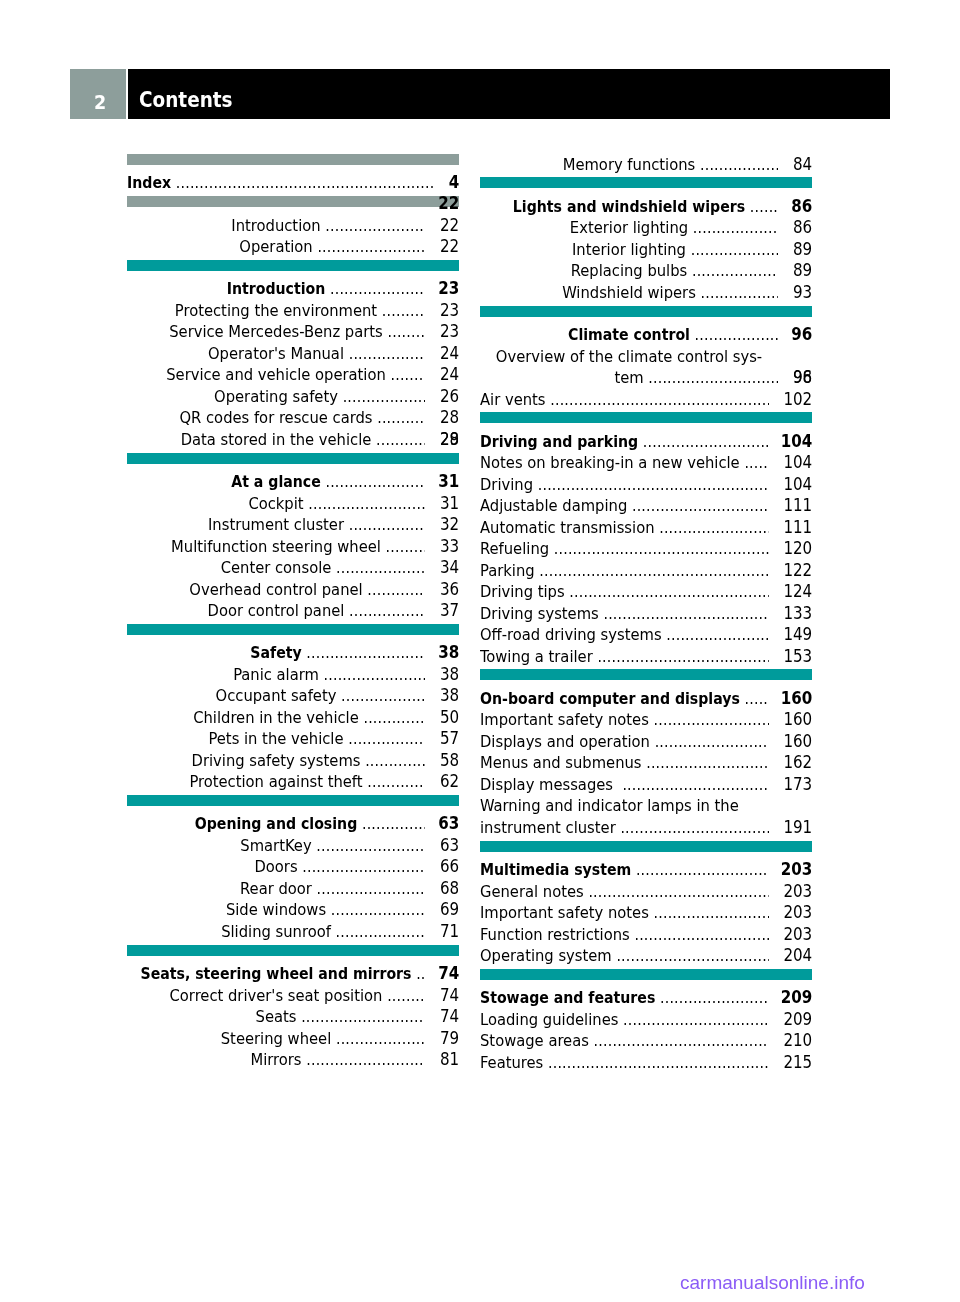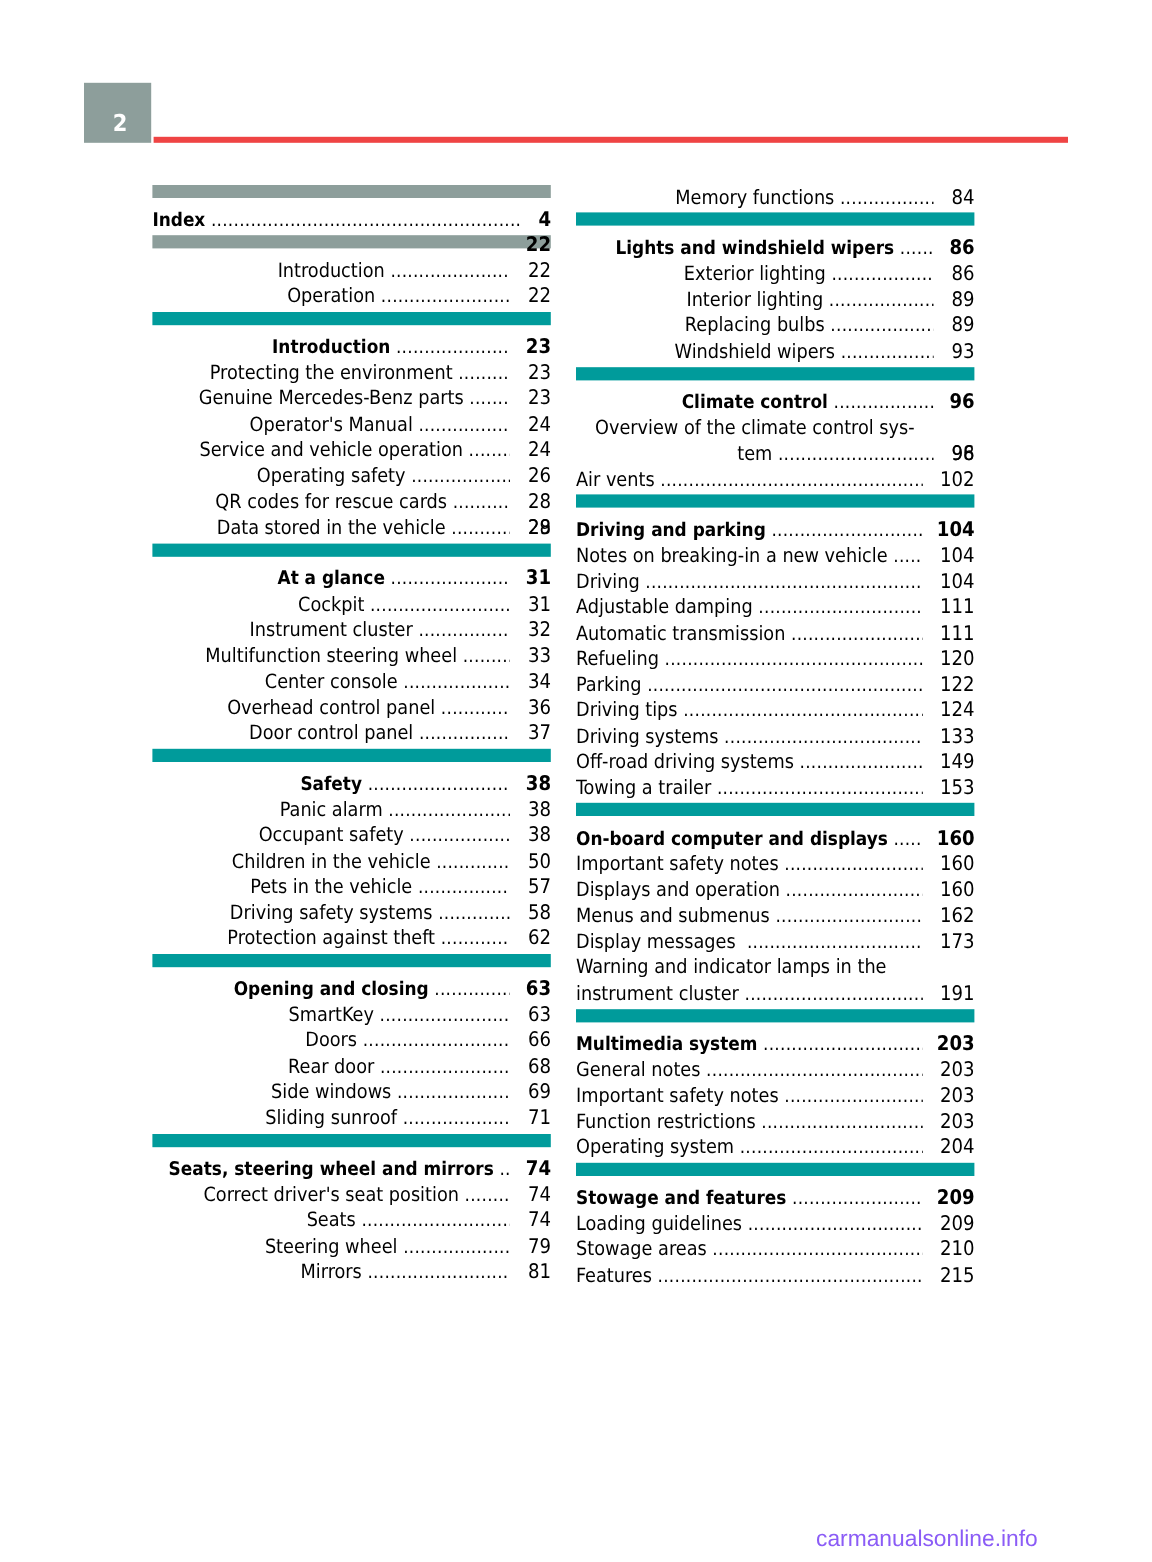--- a/index.html
+++ b/index.html
@@ -19,22 +19,22 @@
   .header-num {
     width:55.5px; background:#8d9e9b; color:#ffffff;
     position:relative;
     font-size:19.5px; font-weight:bold; line-height:1;
   }
   .header-num > span {
     position:absolute; left:23.6px; top:24.1px; will-change:transform;
   }
   .header-gap { width:2.5px; background:#ffffff; }
   .header-title {
-    flex:1; background:#ef4444; color:#ffffff; position:relative;
-    font-size:20.5px; font-weight:bold; line-height:1;margin-top:45px;
+    flex:1; background:#000000; color:#ffffff; position:relative;
+    font-size:20.5px; font-weight:bold; line-height:1;
   }
   .header-title > span {
     position:absolute; left:11.2px; top:21.1px; will-change:transform;
   }
 
   
   .cols { position:absolute; left:127px; top:154.2px; width:684.5px; will-change:transform; }
   .col { position:absolute; top:0; width:331.6px; }
   .col.left { left:0; }
   .col.right { left:353px; top:-1.1px; }
@@ -128,21 +128,21 @@
         <span class="pg">23</span>
       </div>
       <div class="entry d2">
         <div class="body">
           <span class="lbl">Protecting the environment</span><span class="dots"></span>
         </div>
         <span class="pg">23</span>
       </div>
       <div class="entry d2">
         <div class="body">
-          <span class="lbl">Genuine Mercedes-Benz parts</span><span class="dots"></span>
+          <span class="lbl">Service Mercedes-Benz parts</span><span class="dots"></span>
         </div>
         <span class="pg">23</span>
       </div>
       <div class="entry d2">
         <div class="body">
           <span class="lbl">Operator's Manual</span><span class="dots"></span>
         </div>
         <span class="pg">24</span>
       </div>
       <div class="entry d2">

